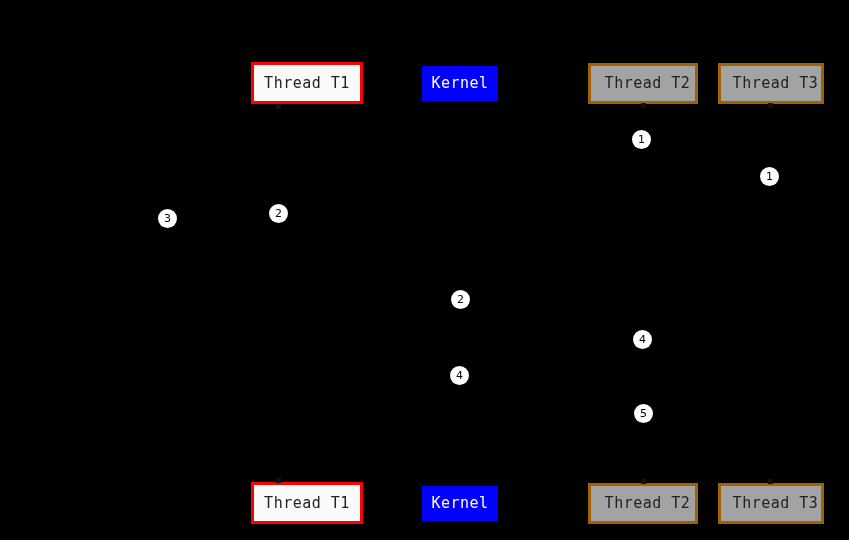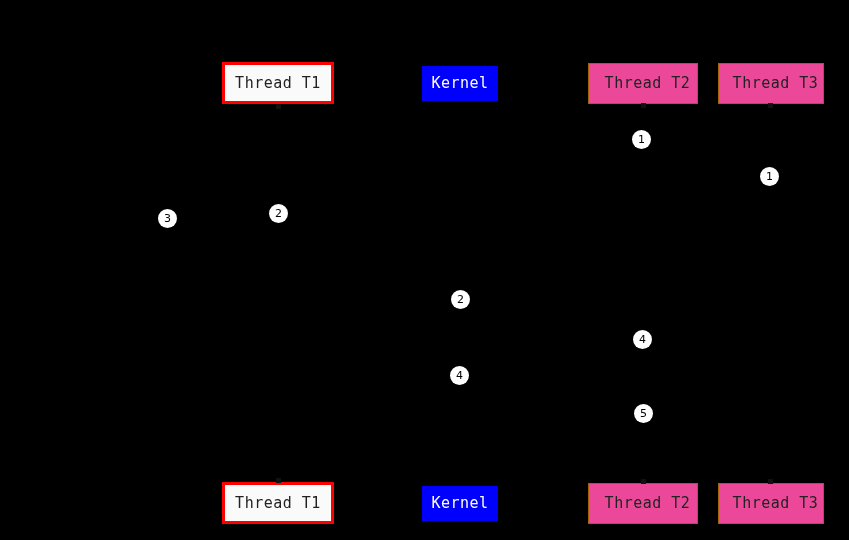--- a/index.html
+++ b/index.html
@@ -32,24 +32,25 @@
     font-family: "DejaVu Sans Mono", "Liberation Mono", monospace;
     font-size: 15px;
     letter-spacing: 0.5px;
     white-space: nowrap;
     line-height: 1;
   }
   .participant.red {
     border: 3px solid #FF0000;
     background: #FAFAFA;
     color: #222222;
+    margin-left: 29px;
   }
   .participant.blue {
-    border: 1px solid #a16207;
-    background: #ec4899;
+    border: 3px solid #a16207;
+    background: #a3a3a3;
     color: #222222;
     padding-left: 9px;
   }
   .participant.filled {
     border: 1px solid #0000FF;
     background: #0000FF;
     color: #FFFFFF;
     align-items: center;
   }
 

